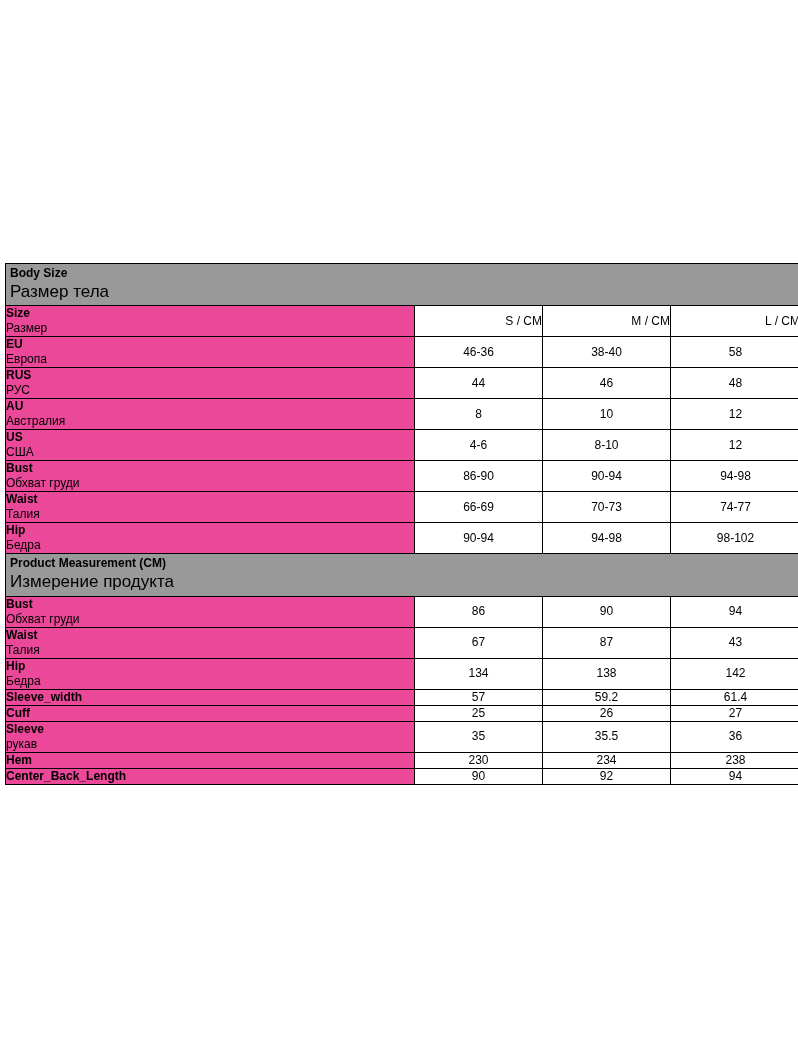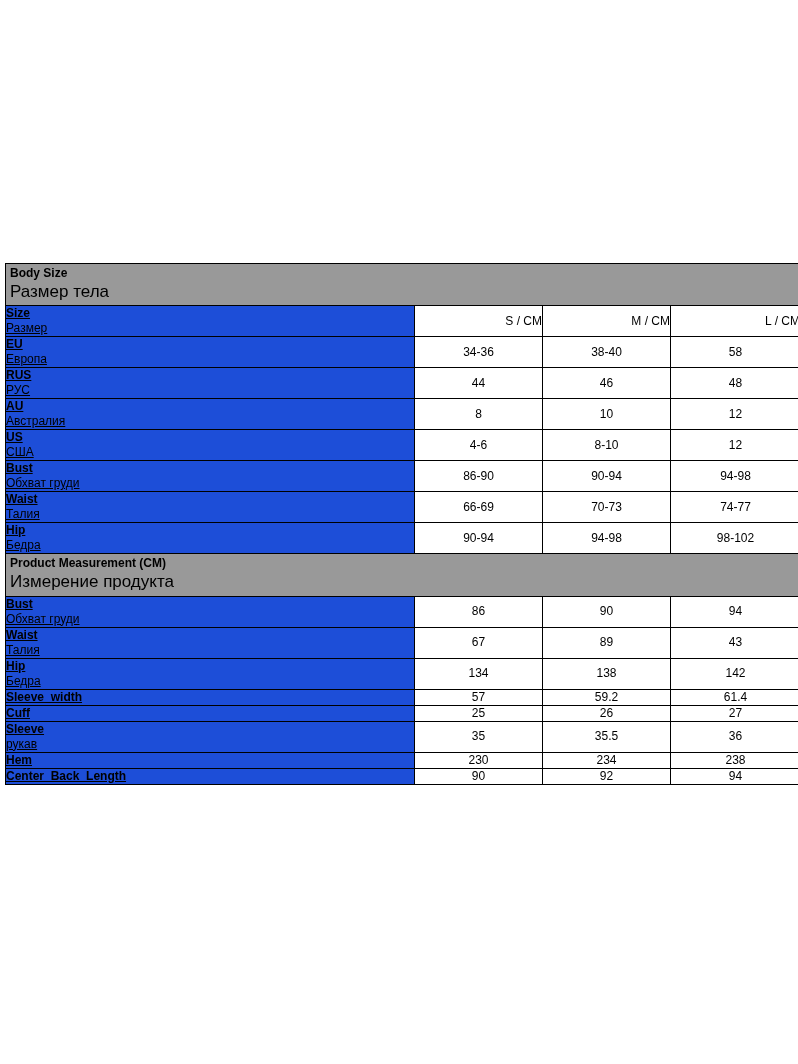--- a/index.html
+++ b/index.html
@@ -52,22 +52,21 @@
     font-weight: bold;
     font-size: 12px;
     display: block;
   }
   .sec-ru {
     font-size: 17px;
     display: block;
   }
   td.label-cell {
     padding: 2px 4px 3px 4px;
-    background: #1d4ed8;
-    text-decoration: underline;
+    background: #ec4899;
   }
   .lbl-en {
     font-weight: bold;
     font-size: 12px;
     display: block;
   }
   .lbl-ru {
     font-size: 12px;
     display: block;
   }
@@ -117,21 +116,21 @@
           <td class="head-val">S / CM</td>
           <td class="head-val">M / CM</td>
           <td class="head-val">L / CM</td>
         </tr>
 
         <tr>
           <td class="label-cell">
             <span class="lbl-en">EU</span>
             <span class="lbl-ru">Европа</span>
           </td>
-          <td class="val-cell">34-36</td>
+          <td class="val-cell">46-36</td>
           <td class="val-cell">38-40</td>
           <td class="val-cell">58</td>
         </tr>
         <tr>
           <td class="label-cell">
             <span class="lbl-en">RUS</span>
             <span class="lbl-ru">РУС</span>
           </td>
           <td class="val-cell">44</td>
           <td class="val-cell">46</td>
@@ -198,21 +197,21 @@
           <td class="val-cell">86</td>
           <td class="val-cell">90</td>
           <td class="val-cell">94</td>
         </tr>
         <tr>
           <td class="label-cell">
             <span class="lbl-en">Waist</span>
             <span class="lbl-ru">Талия</span>
           </td>
           <td class="val-cell">67</td>
-          <td class="val-cell">89</td>
+          <td class="val-cell">87</td>
           <td class="val-cell">43</td>
         </tr>
         <tr>
           <td class="label-cell">
             <span class="lbl-en">Hip</span>
             <span class="lbl-ru">Бедра</span>
           </td>
           <td class="val-cell">134</td>
           <td class="val-cell">138</td>
           <td class="val-cell">142</td>

